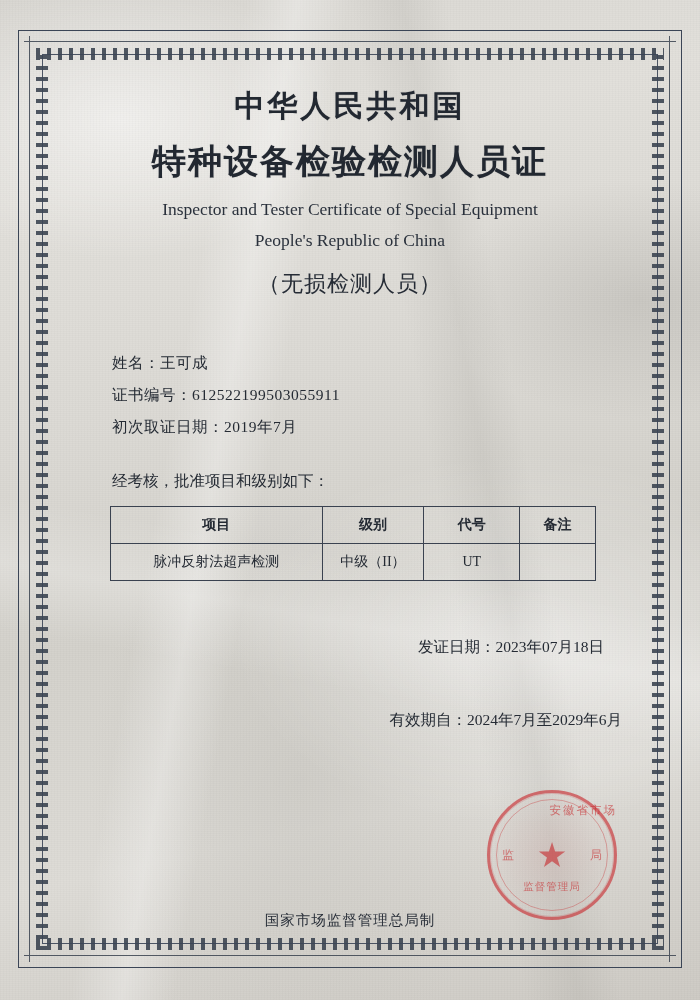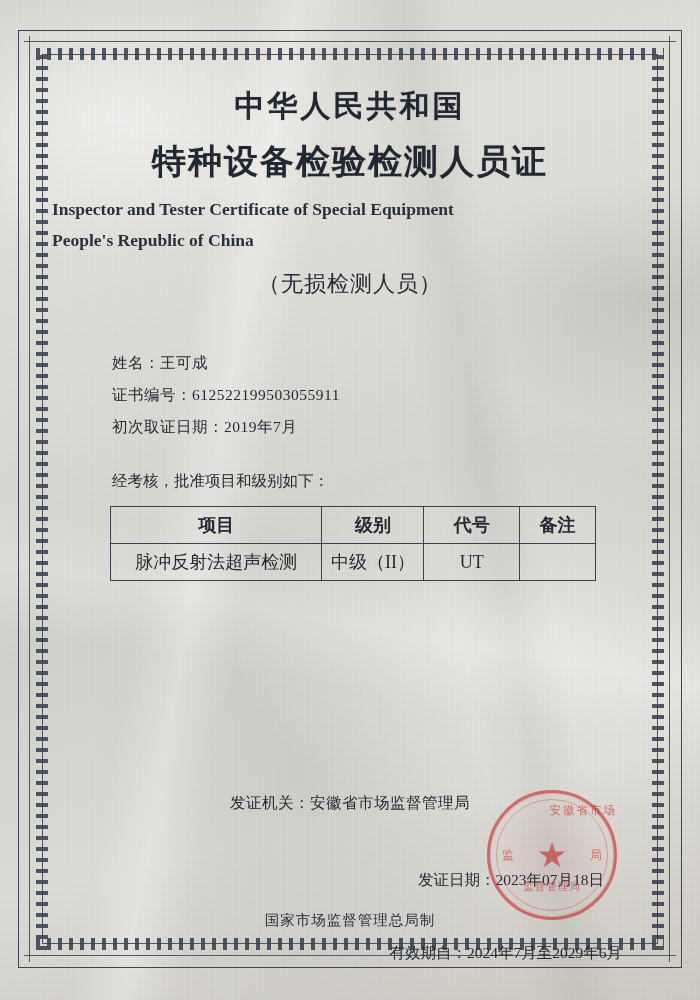--- a/index.html
+++ b/index.html
@@ -117,22 +117,23 @@
   .title-cn-2 {
     text-align: center;
     font-size: 34px;
     font-weight: bold;
     letter-spacing: 2px;
     margin-top: 12px;
     color: #222831;
     text-shadow: 0 0 1px rgba(40,45,55,0.25);
   }
   .title-en-1, .title-en-2 {
+    text-align: center;
     font-size: 17.5px;
-    font-weight: bold;
+    font-weight: normal;
     margin-top: 14px;
     color: #2a313c;
     font-family: "Liberation Serif", "DejaVu Serif", serif;
   }
   .title-en-2 { margin-top: 10px; }
   .title-cn-3 {
     text-align: center;
     font-size: 22px;
     margin-top: 18px;
     letter-spacing: 1px;
@@ -161,21 +162,21 @@
     margin-top: 14px;
     margin-left: 58px;
     border-collapse: collapse;
     width: 486px;
     background: rgba(255,255,255,0.04);
   }
   table.grades th, table.grades td {
     border: 1px solid #3a4250;
     height: 34px;
     text-align: center;
-    font-size: 18px;
+    font-size: 14px;
     color: #242a33;
     font-weight: normal;
   }
   table.grades th { font-weight: bold; }
   table.grades col.c1 { width: 212px; }
   table.grades col.c2 { width: 102px; }
   table.grades col.c3 { width: 96px; }
   table.grades col.c4 { width: 76px; }
 
   .issuer {
@@ -321,21 +322,20 @@
       <tbody>
         <tr>
           <td>脉冲反射法超声检测</td>
           <td>中级（II）</td>
           <td>UT</td>
           <td></td>
         </tr>
       </tbody>
     </table>
 
-    <div class="issuer">发证机关：安徽省市场监督管理局</div>
 
     <div class="issue-date">
       <span>发证日期：</span><span>2023年07月18日</span>
     </div>
 
     <div class="valid">
       <span>有效期自：</span><span>2024年7月至2029年6月</span>
     </div>
 
     <div class="footer">国家市场监督管理总局制</div>

